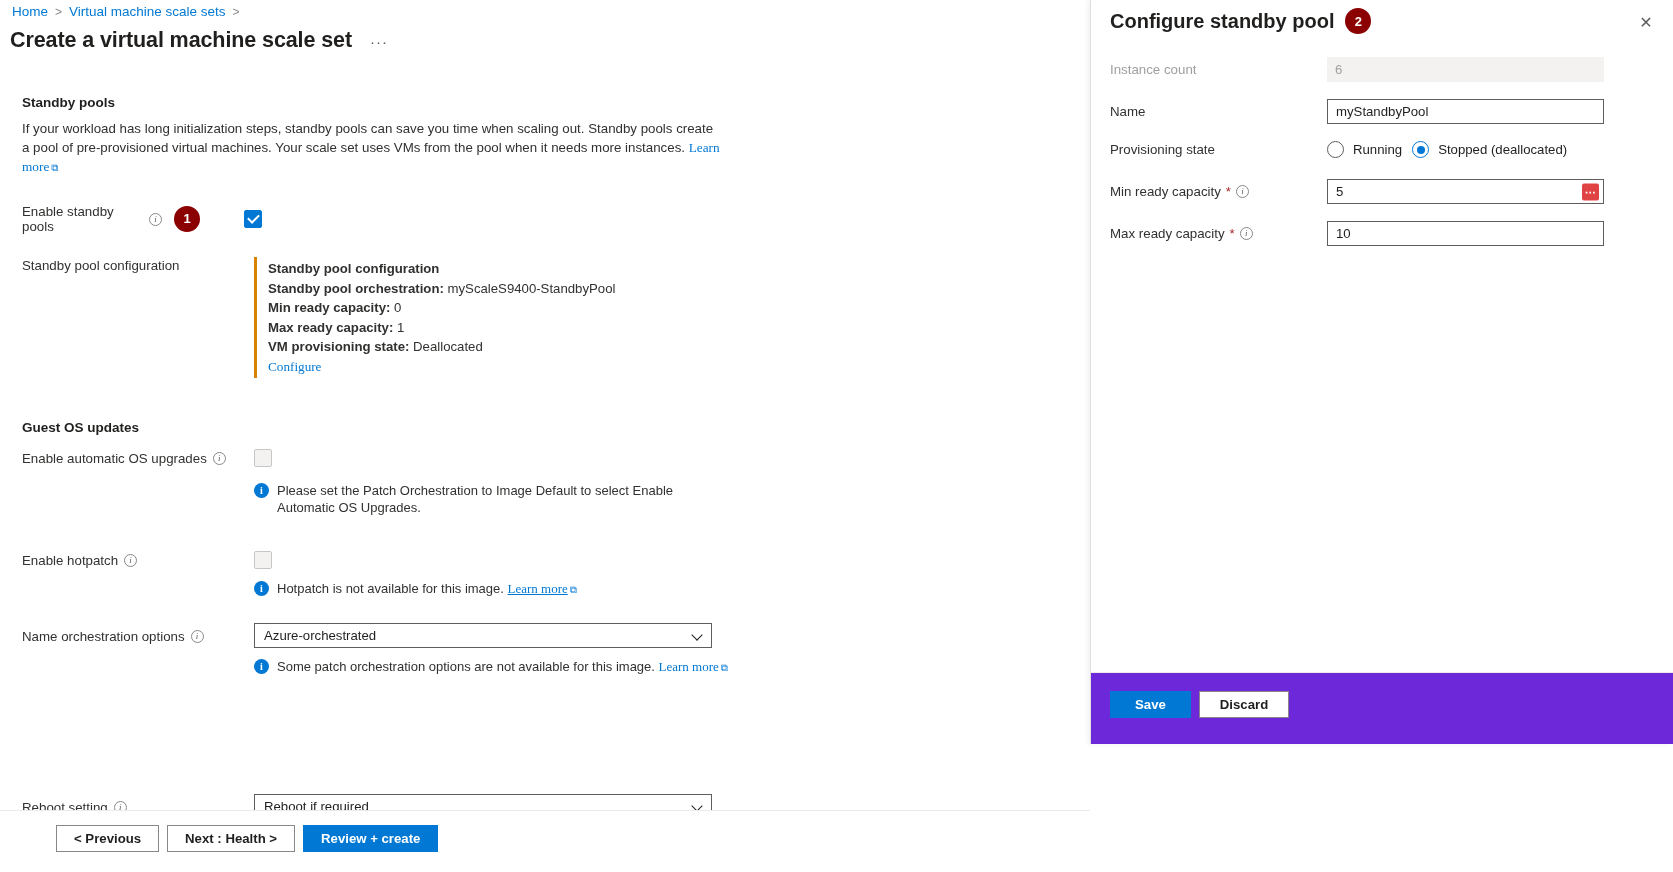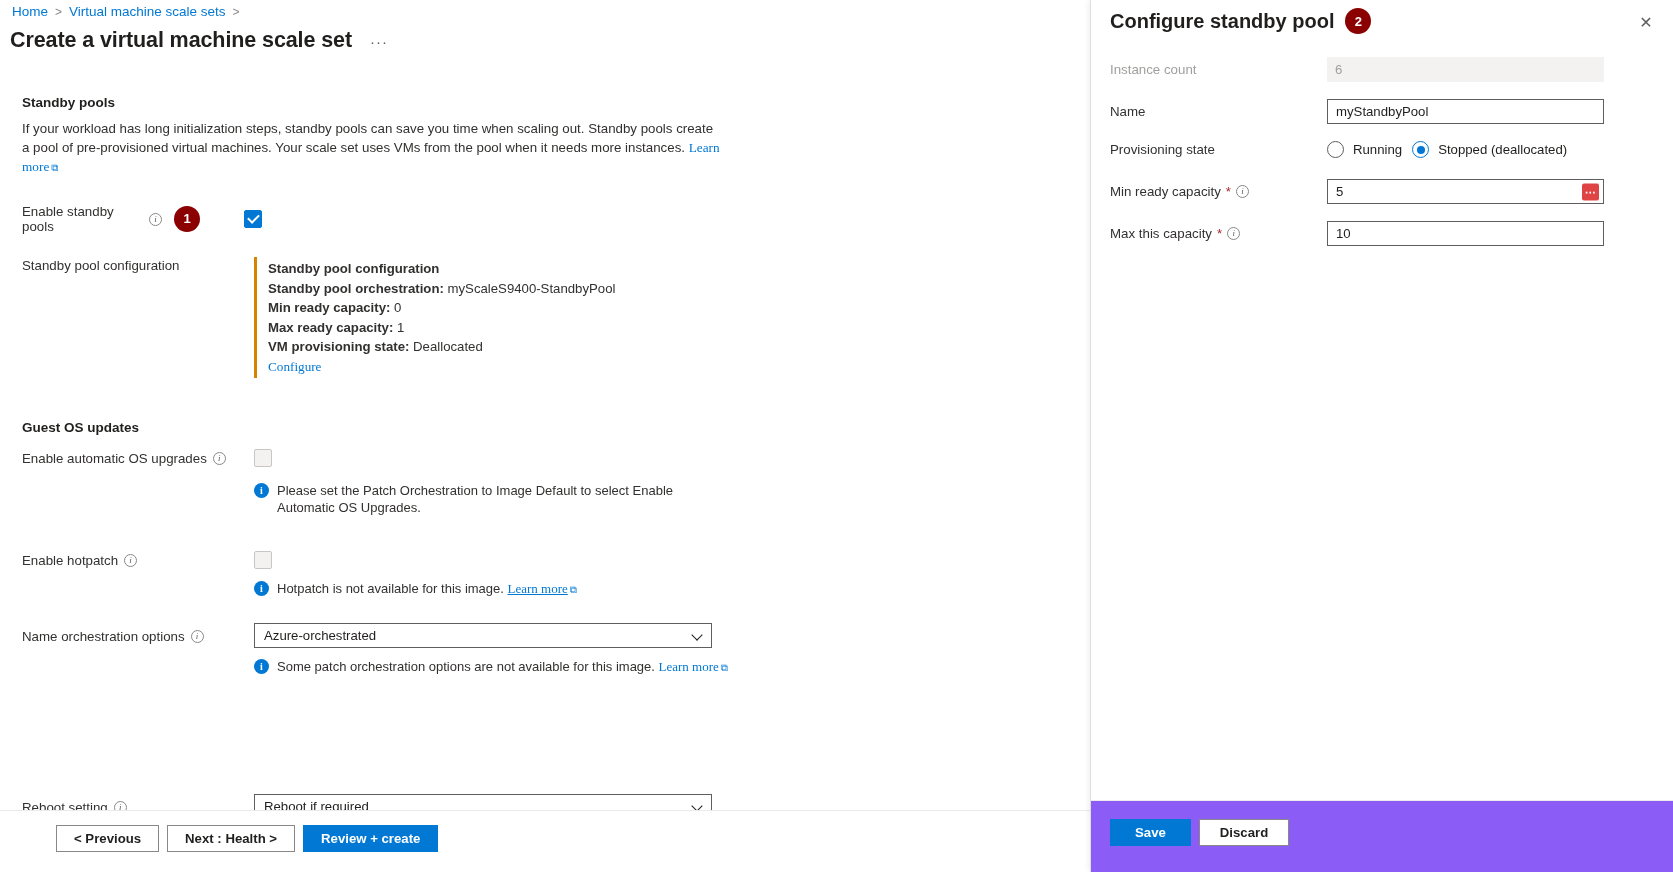--- a/index.html
+++ b/index.html
@@ -138,21 +138,21 @@
     height: 27px; padding: 0 17px; font-size: 13.2px; font-weight: 600;
     border: 1px solid #8a8886; background: #fff; color: #201f1e;
     cursor: pointer; display: inline-flex; align-items: center; justify-content: center;
     font-family: "Liberation Sans", sans-serif;
   }
   .btn.primary { background: #0078d4; border-color: #0078d4; color: #fff; }
 
   
   .panel {
     position: absolute; right: 0; top: 0;
-    width: 583px; height: 872px;
+    width: 583px; height: 744px;
     background: #ffffff;
     border-left: 1px solid #e1dfdd;
     box-shadow: -2px 0 5px rgba(0,0,0,0.06);
   }
   .panel-header {
     position: absolute; left: 0; top: 0; width: 583px; height: 52px;
   }
   .panel-title-wrap {
     position: absolute; left: 19px; top: 8px;
     display: flex; align-items: center; gap: 11px;
@@ -201,21 +201,21 @@
     display: inline-flex; align-items: center; justify-content: center;
   }
   .radio.sel { border: 1px solid #0078d4; }
   .radio.sel::after {
     content: ""; width: 8px; height: 8px; border-radius: 50%; background: #0078d4;
   }
   .radio-label { font-size: 13.2px; color: #201f1e; }
 
   .panel-footer {
     position: absolute; left: 0; bottom: 0; width: 583px; height: 72px;
-    border-top: 1px solid #edebe9; background: #8b5cf6;
+    border-top: 1px solid #edebe9; background: #6d28d9;
   }
   .panel-footer .btns {
     position: absolute; left: 19px; top: 18px; display: flex; gap: 8px;
   }
 </style>
 </head>
 <body>
 
 <div class="app">
 
@@ -405,21 +405,21 @@
           <span class="info-ico">i</span>
         </div>
         <div class="txtfield haserr">
           <span>5</span>
           <span class="err-ico">⋯</span>
         </div>
       </div>
 
       <div class="p-row" style="margin-top:7px;">
         <div class="p-label">
-          <span>Max this capacity</span>
+          <span>Max ready capacity</span>
           <span class="req">*</span>
           <span class="info-ico">i</span>
         </div>
         <div class="txtfield">
           <span>10</span>
         </div>
       </div>
 
     </div>
 

